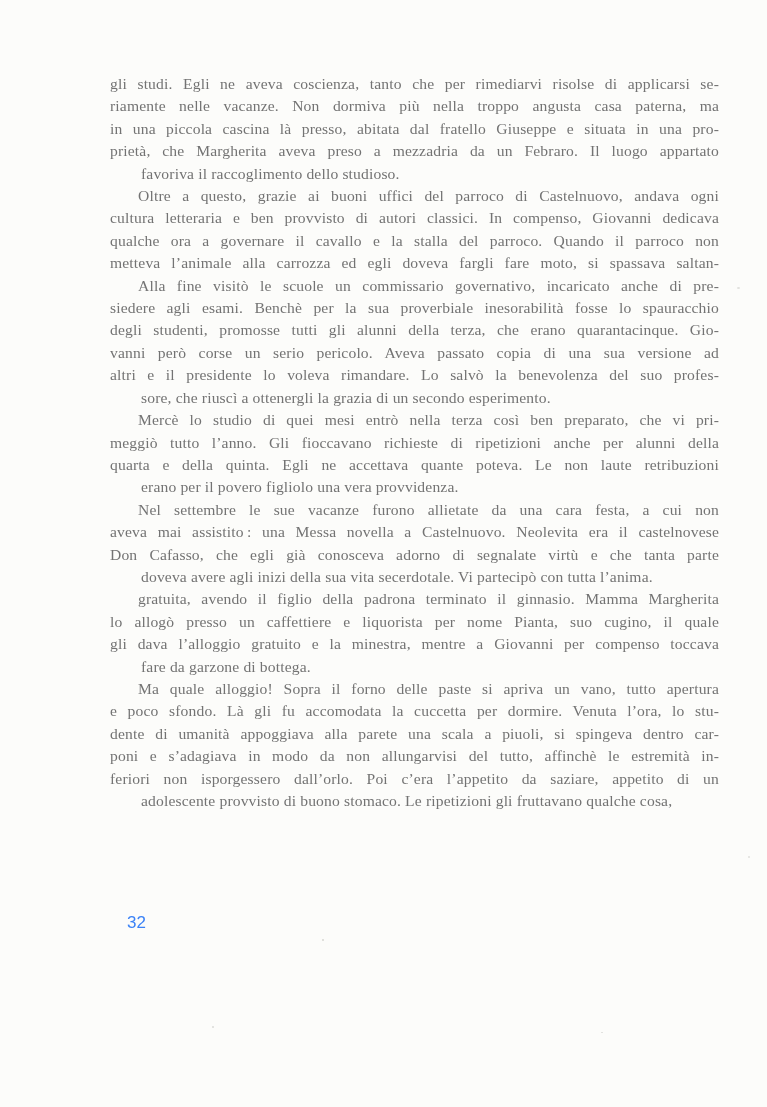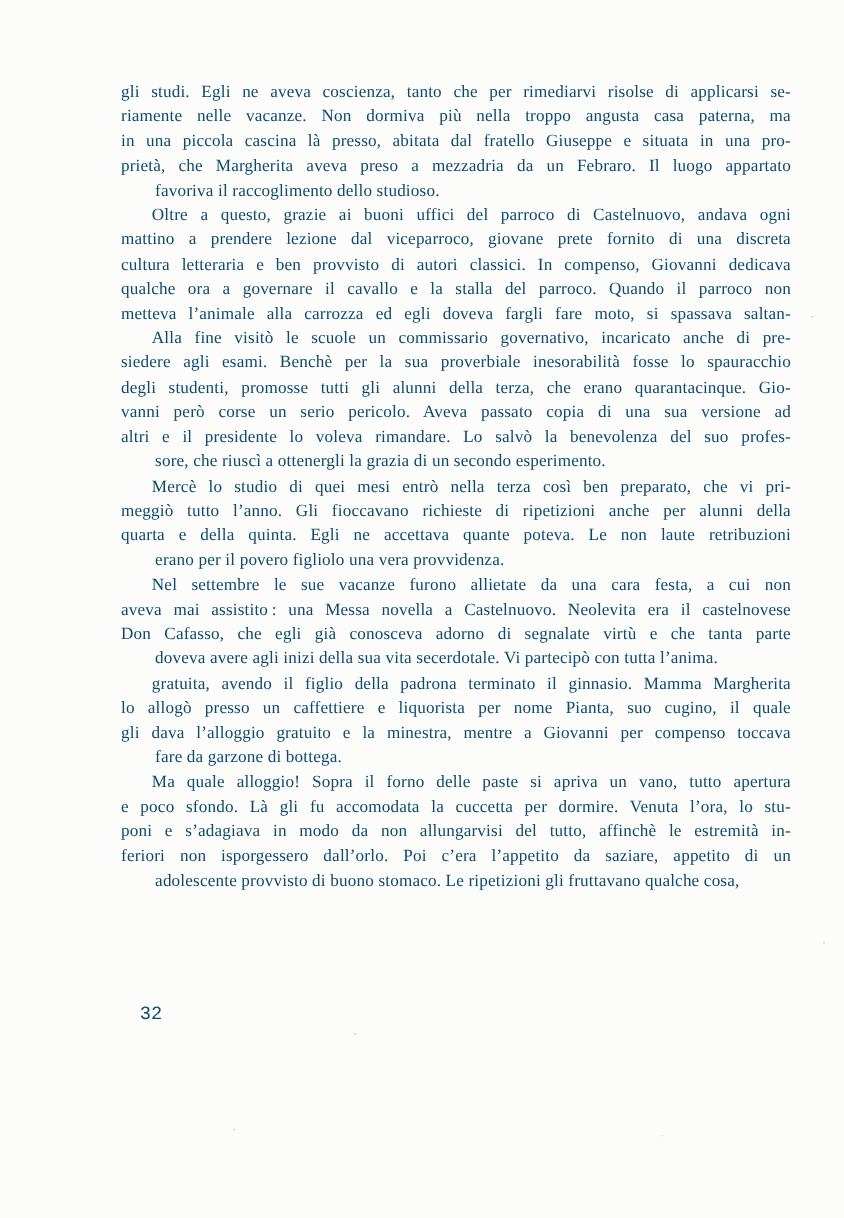--- a/index.html
+++ b/index.html
@@ -34,51 +34,50 @@
     text-align-last: left;
     margin-left: 31px;
   }
   .paragraph.indent .line:first-child {
     text-indent: 28px;
   }
   .page-number {
     position: absolute;
     left: 127px;
     top: 913px;
-    font-family: Liberation Mono, monospace;
+    font-family: Liberation Sans, sans-serif;
     font-size: 17px;
-    color: #0c4a6e;
+    color: #3b82f6;
   }
   
   .speck {
     position: absolute;
     background: #8f8f88;
     border-radius: 50%;
   }
   .speck.s1 { left: 322px; top: 939px; width: 2px; height: 2px; opacity: .35; }
   .speck.s2 { left: 737px; top: 287px; width: 3px; height: 2px; opacity: .25; }
   .speck.s3 { left: 748px; top: 856px; width: 2px; height: 2px; opacity: .25; }
   .speck.s4 { left: 212px; top: 1026px; width: 2px; height: 2px; opacity: .3; }
   .speck.s5 { left: 601px; top: 1032px; width: 2px; height: 1px; opacity: .3; }
 </style>
 </head>
 <body style="background: rgb(252, 252, 250);">
 
 <div class="page">
-  <div class="text-block" id="text-block" style="color: #0c4a6e;">
+  <div class="text-block" id="text-block" style="color: #737373;">
       <div class="paragraph">
         <div class="line">gli studi. Egli ne aveva coscienza, tanto che per rimediarvi risolse di applicarsi se-</div>
         <div class="line">riamente nelle vacanze. Non dormiva più nella troppo angusta casa paterna, ma</div>
         <div class="line">in una piccola cascina là presso, abitata dal fratello Giuseppe e situata in una pro-</div>
         <div class="line">prietà, che Margherita aveva preso a mezzadria da un Febraro. Il luogo appartato</div>
         <div class="line last">favoriva il raccoglimento dello studioso.</div>
       </div>
       <div class="paragraph indent">
         <div class="line">Oltre a questo, grazie ai buoni uffici del parroco di Castelnuovo, andava ogni</div>
-        <div class="line">mattino a prendere lezione dal viceparroco, giovane prete fornito di una discreta</div>
         <div class="line">cultura letteraria e ben provvisto di autori classici. In compenso, Giovanni dedicava</div>
         <div class="line">qualche ora a governare il cavallo e la stalla del parroco. Quando il parroco non</div>
         <div class="line">metteva l’animale alla carrozza ed egli doveva fargli fare moto, si spassava saltan-</div>
       </div>
       <div class="paragraph indent">
         <div class="line">Alla fine visitò le scuole un commissario governativo, incaricato anche di pre-</div>
         <div class="line">siedere agli esami. Benchè per la sua proverbiale inesorabilità fosse lo spauracchio</div>
         <div class="line">degli studenti, promosse tutti gli alunni della terza, che erano quarantacinque. Gio-</div>
         <div class="line">vanni però corse un serio pericolo. Aveva passato copia di una sua versione ad</div>
         <div class="line">altri e il presidente lo voleva rimandare. Lo salvò la benevolenza del suo profes-</div>
@@ -98,20 +97,21 @@
       </div>
       <div class="paragraph indent">
         <div class="line">gratuita, avendo il figlio della padrona terminato il ginnasio. Mamma Margherita</div>
         <div class="line">lo allogò presso un caffettiere e liquorista per nome Pianta, suo cugino, il quale</div>
         <div class="line">gli dava l’alloggio gratuito e la minestra, mentre a Giovanni per compenso toccava</div>
         <div class="line last">fare da garzone di bottega.</div>
       </div>
       <div class="paragraph indent">
         <div class="line">Ma quale alloggio! Sopra il forno delle paste si apriva un vano, tutto apertura</div>
         <div class="line">e poco sfondo. Là gli fu accomodata la cuccetta per dormire. Venuta l’ora, lo stu-</div>
+        <div class="line">dente di umanità appoggiava alla parete una scala a piuoli, si spingeva dentro car-</div>
         <div class="line">poni e s’adagiava in modo da non allungarvisi del tutto, affinchè le estremità in-</div>
         <div class="line">feriori non isporgessero dall’orlo. Poi c’era l’appetito da saziare, appetito di un</div>
         <div class="line last">adolescente provvisto di buono stomaco. Le ripetizioni gli fruttavano qualche cosa,</div>
       </div>
     </div>
   <div class="page-number">32</div>
   <span class="speck s1"></span>
   <span class="speck s2"></span>
   <span class="speck s3"></span>
   <span class="speck s4"></span>

